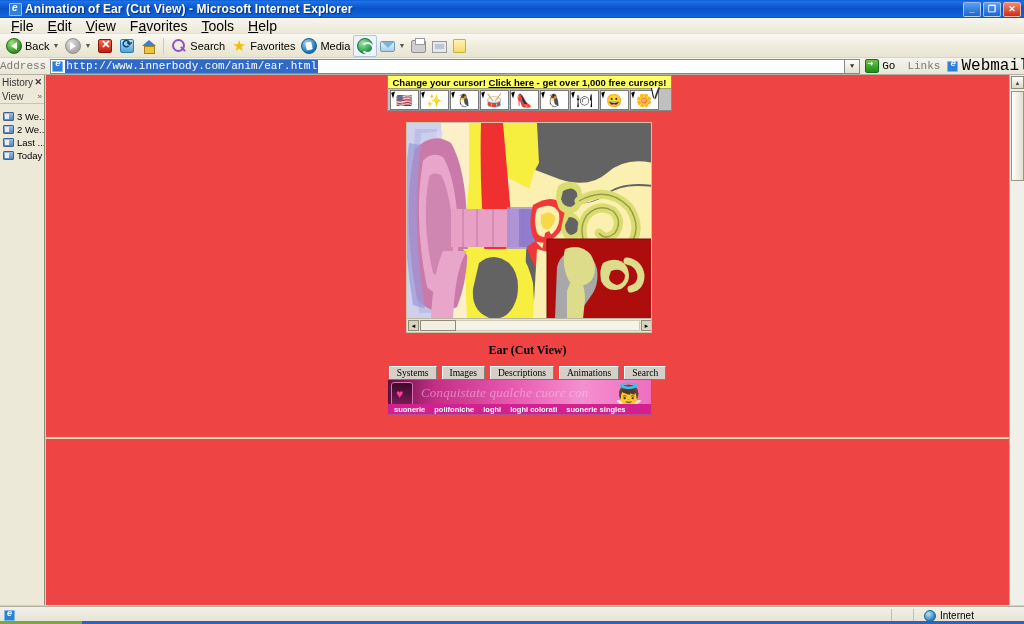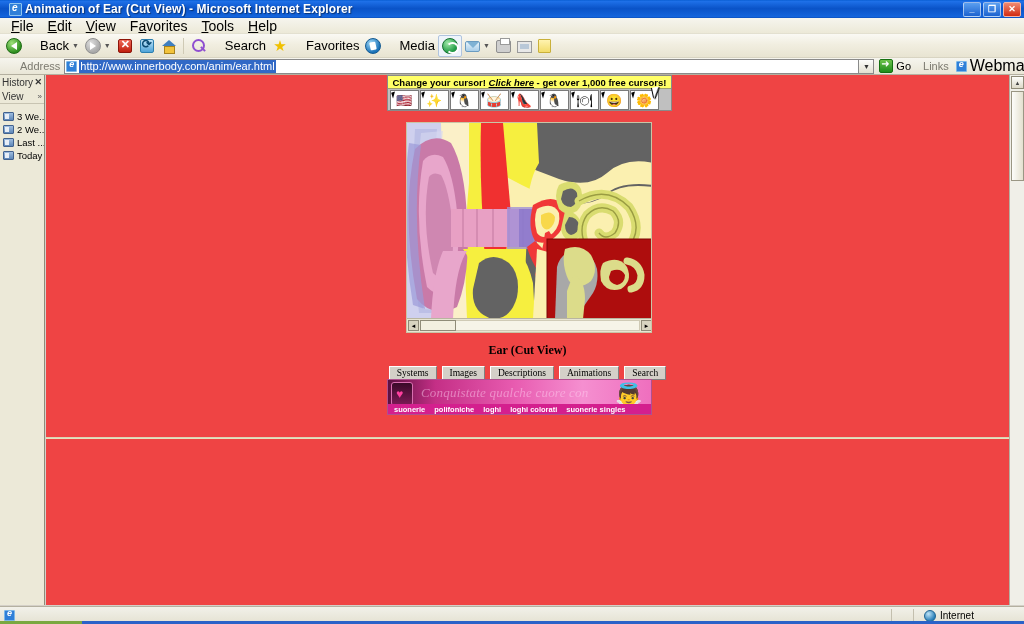--- a/index.html
+++ b/index.html
@@ -55,21 +55,21 @@
 
   
   .toolbar {
     position: absolute; left: 0; top: 34px; width: 1024px; height: 24px;
     background: linear-gradient(to bottom,#faf9f4 0%,#f1eeE0 45%,#e8e4d2 100%);
     display: flex; align-items: center; padding-left: 3px;
     border-bottom: 1px solid #d8d4c2;
   }
   .tb { display: flex; align-items: center; height: 22px; padding: 0 3px; white-space: nowrap; }
   .tb.pressed { border: 1px solid #b0c4de; background: #eef4fb; border-radius: 2px; }
-  .tb-label { margin-left: 18px; font-size: 13px; color: #000; }
+  .tb-label { margin-left: 3px; font-size: 11px; color: #000; }
   .tb-sep { width: 1px; height: 16px; background: #cfcab5; margin: 0 4px; }
   .tb-arrow { margin-left: 3px; font-size: 7px; color: #555; }
   .ico { width: 16px; height: 16px; position: relative; display: inline-block; flex: 0 0 auto; }
 
   .ico-back, .ico-fwd {
     border-radius: 50%;
     background: radial-gradient(circle at 35% 30%, #9fe27a, #2f8f20 70%);
     border: 1px solid #1f6b14;
   }
   .ico-fwd { background: radial-gradient(circle at 35% 30%, #dedede, #a8a8a8 70%); border-color: #909090; }
@@ -117,22 +117,23 @@
   .ico-print { width: 15px; height: 13px; background: #cfcfcf; border: 1px solid #8f8f8f; border-radius: 2px; margin-top: 2px; }
   .ico-print::after { content: ""; position: absolute; left: 3px; top: -3px; width: 8px; height: 5px; background: #fff; border: 1px solid #9a9a9a; }
   .ico-edit { width: 15px; height: 12px; background: #e8e8e8; border: 1px solid #9a9a9a; margin-top: 2px; }
   .ico-edit::after { content: ""; position: absolute; left: 2px; top: 2px; width: 9px; height: 5px; background: #b9c8d8; }
   .ico-msg { width: 13px; height: 14px; background: linear-gradient(to bottom,#fff3b0,#f2dc6a); border: 1px solid #c9b03a; margin-top: 1px; border-radius: 1px; }
 
   
   .addrbar {
     position: absolute; left: 0; top: 58px; width: 1024px; height: 17px;
     background: linear-gradient(to bottom,#f6f5ee,#e9e6d6);
-    display: flex; align-items: center; padding-left: 20px;
+    display: flex; align-items: center; padding-left: 0;
     border-bottom: 1px solid #b4b0a0;
+    font-family: Liberation Mono, monospace;
   }
   .addr-label { color: #7c7a70; font-size: 11px; margin-right: 4px; }
   .addr-box {
     flex: 0 0 auto; width: 795px; height: 15px; background: #fff;
     border: 1px solid #8a8a8a; display: flex; align-items: center;
     position: relative;
   }
   .addr-ie {
     width: 11px; height: 11px; margin: 0 2px 0 1px; flex: 0 0 auto;
     background: #2f7fd8; border: 1px solid #7ab6e8; border-radius: 1px; position: relative;
@@ -200,21 +201,21 @@
   
   .cursor-ad {
     position: absolute; left: 341px; top: 0px; width: 285px; height: 36px;
     border: 1px solid #8a8a8a; background: #c0c0c0;
   }
   .cursor-ad-head {
     height: 13px; background: #ffff66; display: flex; align-items: center; justify-content: center;
     font-size: 9.5px; font-weight: bold; color: #000; white-space: nowrap;
     border-bottom: 1px solid #a0a070;
   }
-  .cursor-ad-head a { color: #000; text-decoration: underline; font-style: italic; }
+  .cursor-ad-head a { color: #000; text-decoration: underline; }
   .cursor-ad-icons { display: flex; align-items: center; height: 22px; padding: 0 2px; gap: 1px; }
   .cur-cell {
     width: 29px; height: 20px; background: #fff; border: 1px solid #7a7a7a;
     position: relative; display: flex; align-items: center; justify-content: center;
     font-size: 13px; line-height: 1; overflow: hidden;
   }
   .cur-cell::before {
     content: ""; position: absolute; left: 1px; top: 1px;
     width: 0; height: 0; border-left: 4px solid #000; border-bottom: 6px solid transparent;
     transform: rotate(-18deg);

